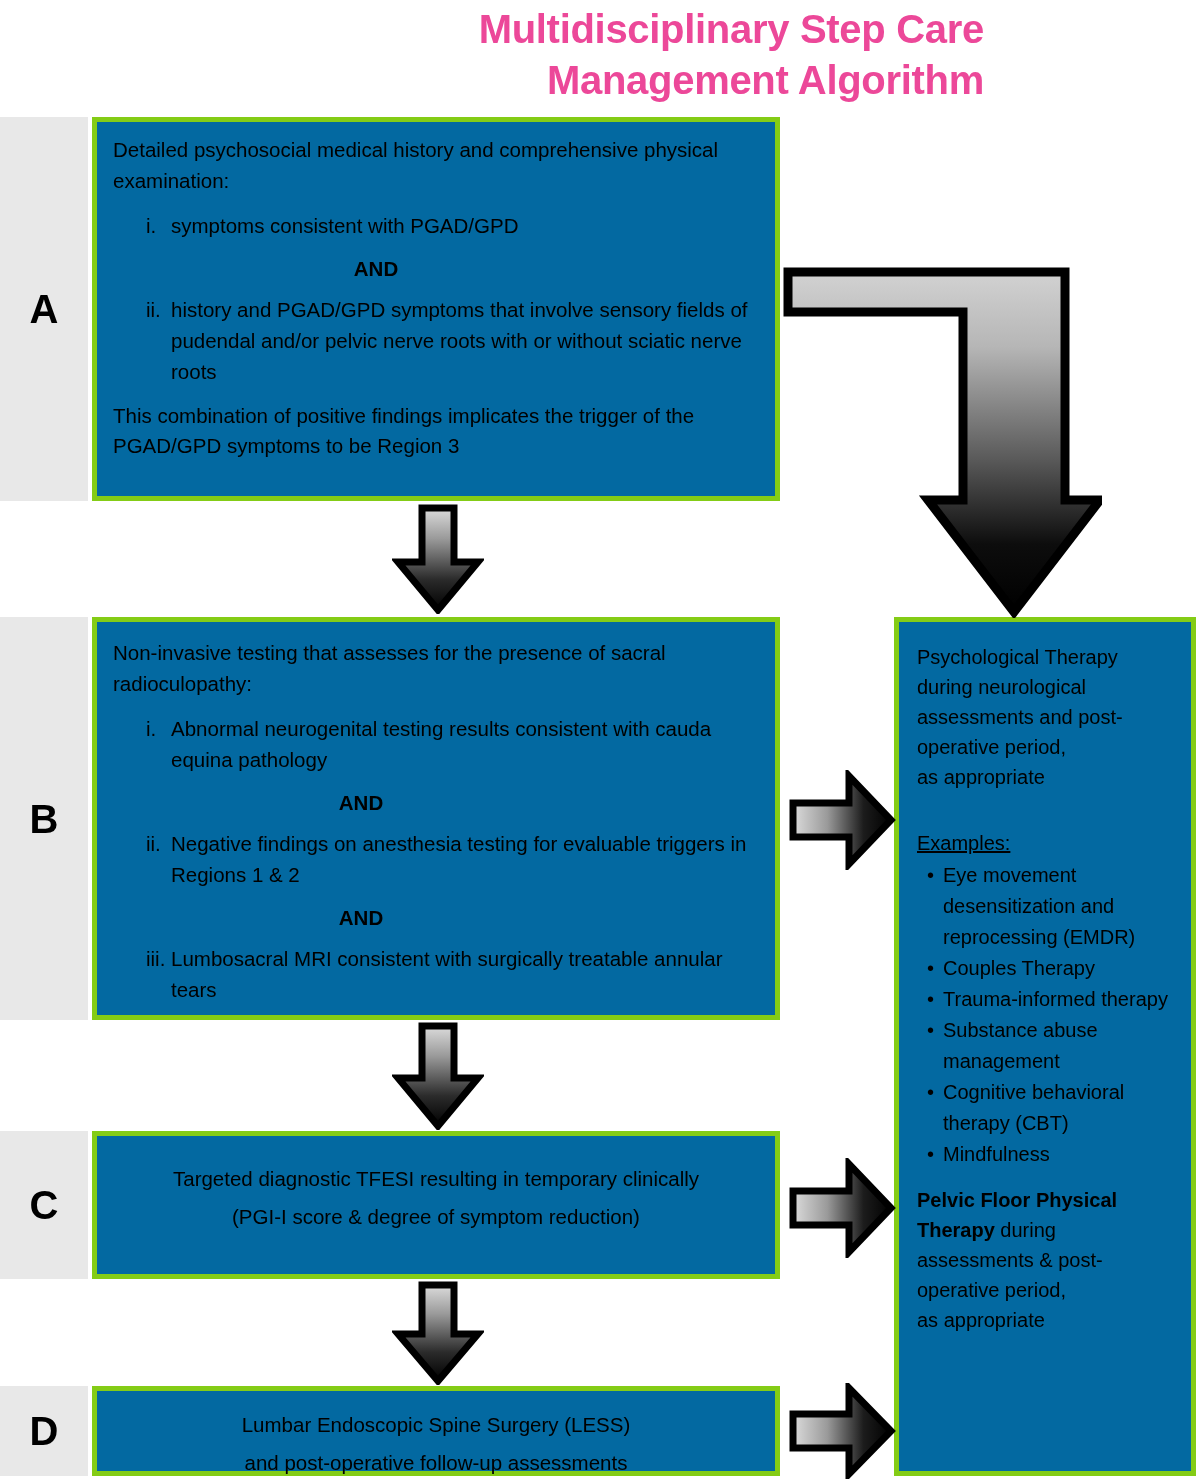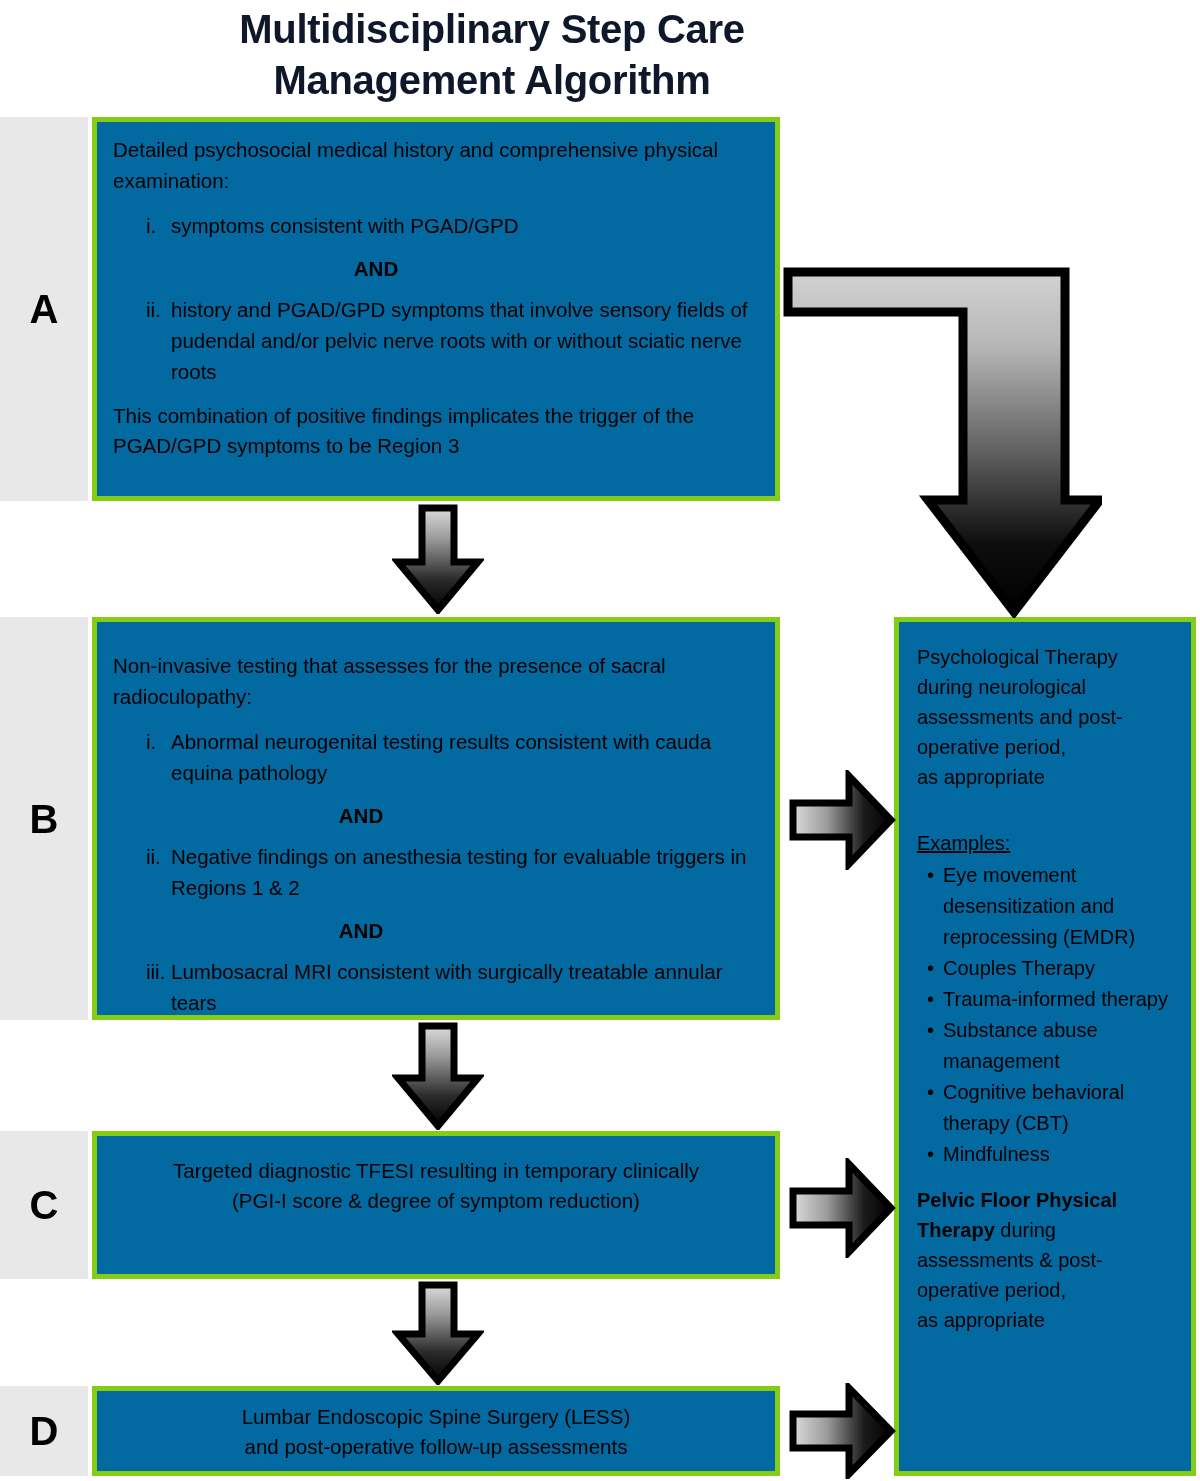--- a/index.html
+++ b/index.html
@@ -8,26 +8,26 @@
     background: #ffffff;
     font-family: "Liberation Sans", sans-serif;
     overflow: hidden;
   }
   #canvas { position: relative; width: 1200px; height: 1481px; background: #fff; }
 
   
   .title {
     position: absolute;
     left: 0; top: 0; width: 984px;
-    text-align: center;
+    text-align: right;
     font-weight: bold;
     font-size: 40px;
     line-height: 51px;
     letter-spacing: -0.3px;
-    color: #0f172a;
+    color: #ec4899;
     padding-top: 2px;
   }
 
   
   .step-panel {
     position: absolute;
     background: #e8e8e8;
     display: flex;
     align-items: center;
     justify-content: center;
@@ -78,20 +78,21 @@
     color: #000;
     padding-right: 120px;
   }
   .androw.b { padding-right: 150px; }
 
   .centered-text {
     text-align: center;
     font-size: 20.5px;
     line-height: 30px;
     color: #000;
+    margin-top: 8px;
   }
 
   
   #right-panel .rp-inner { padding: 20px 14px 14px 18px; }
   .rp-lead {
     font-size: 20px;
     line-height: 30px;
     color: #000;
   }
   .rp-lead b { font-weight: normal; }
@@ -163,21 +164,21 @@
         <li style="margin-top:10px;">
           <span class="rn">ii.</span>
           <span class="txt">history and PGAD/GPD symptoms that involve sensory fields of pudendal and/or pelvic nerve roots with or without sciatic nerve roots</span>
         </li>
       </ul>
       <div class="para tight" style="margin-top:14px;">This combination of positive findings implicates the trigger of the PGAD/GPD symptoms to be Region 3</div>
     </div>
   </div>
 
   <div class="box" id="box-b" style="left:92px; top:617px; width:688px; height:403px;">
-    <div class="box-inner" style="padding-top:28px;">
+    <div class="box-inner" style="padding-top:15px;">
       <div class="para">Non-invasive testing that assesses for the presence of sacral radioculopathy:</div>
       <ul class="romanlist">
         <li>
           <span class="rn">i.</span>
           <span class="txt">Abnormal neurogenital testing results consistent with cauda equina pathology</span>
         </li>
       </ul>
       <div class="androw b">AND</div>
       <ul class="romanlist">
         <li style="margin-top:10px;">

